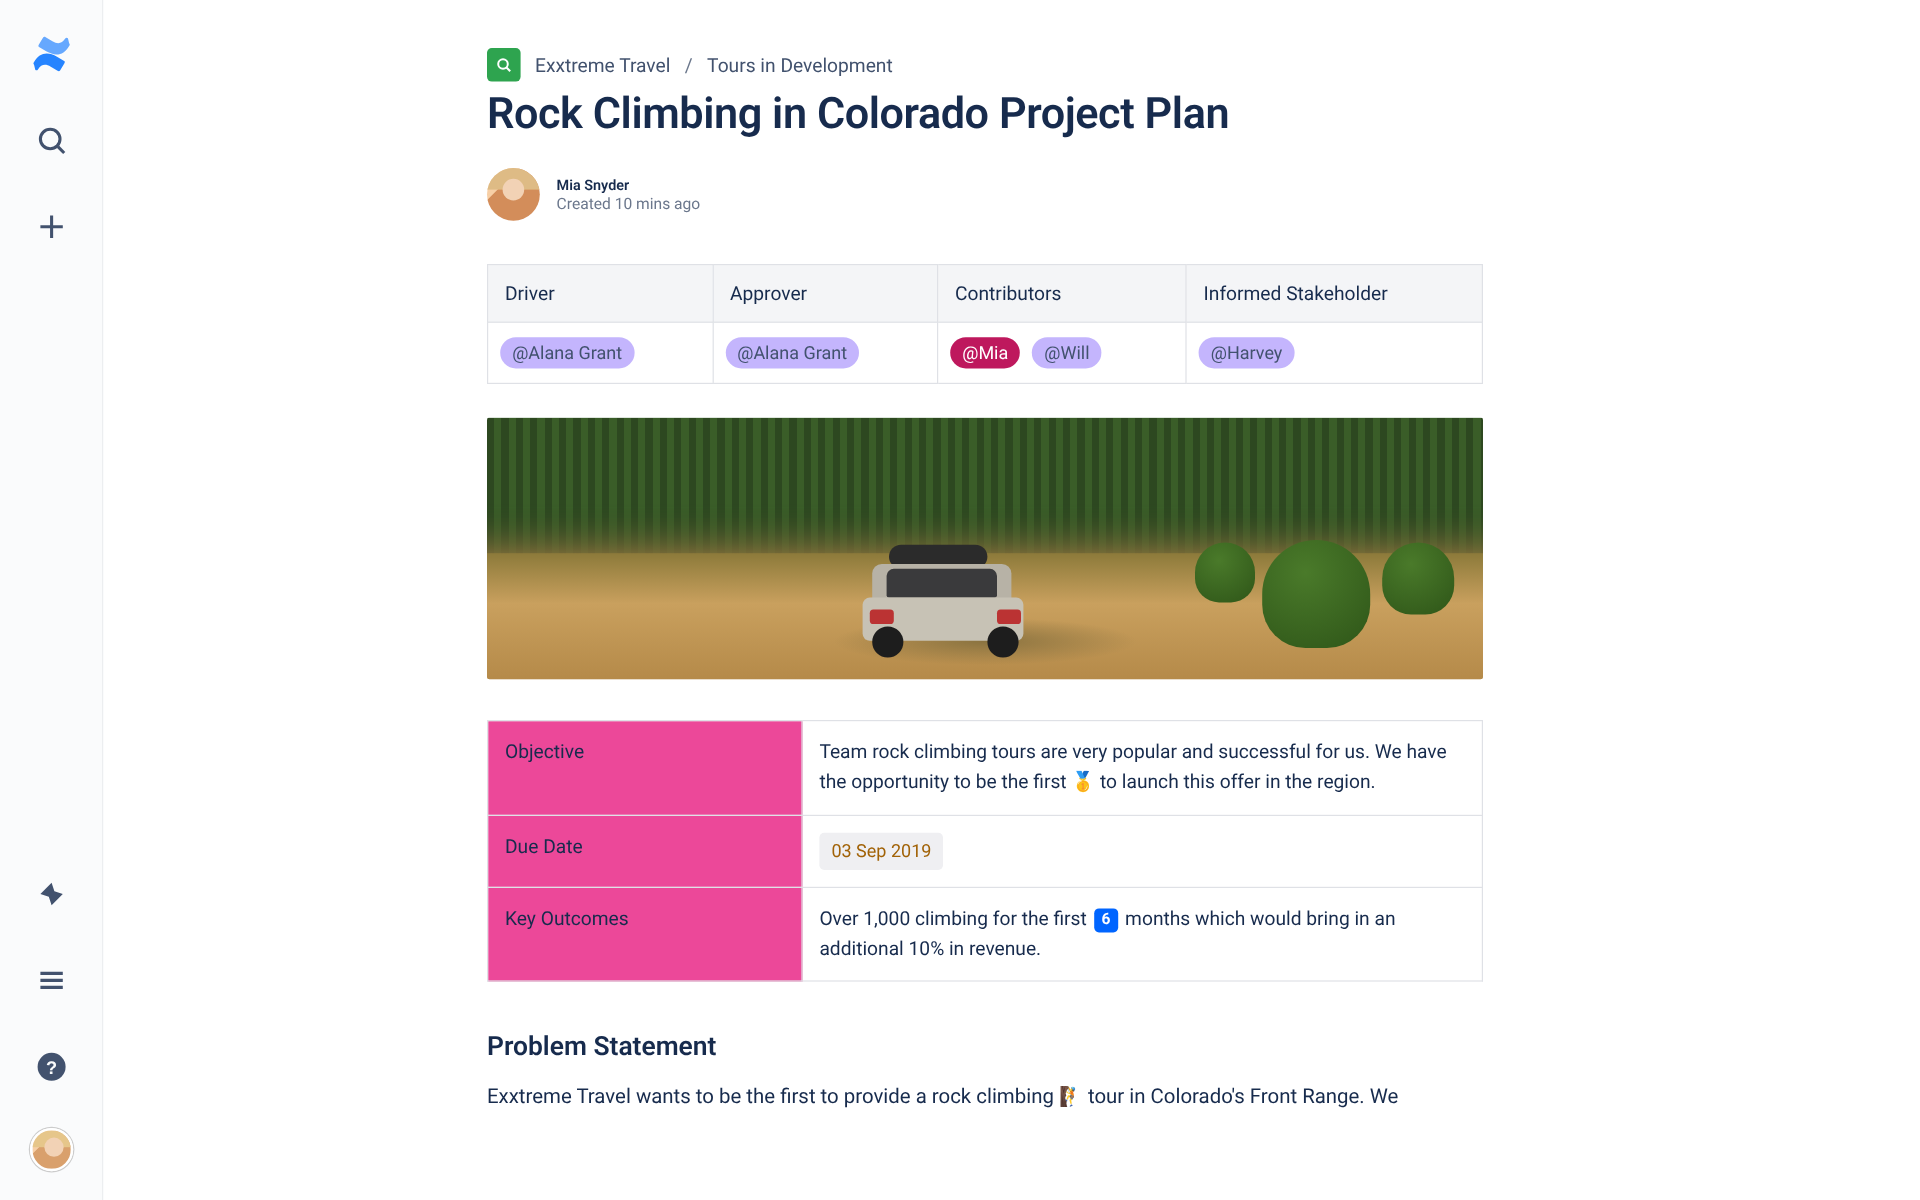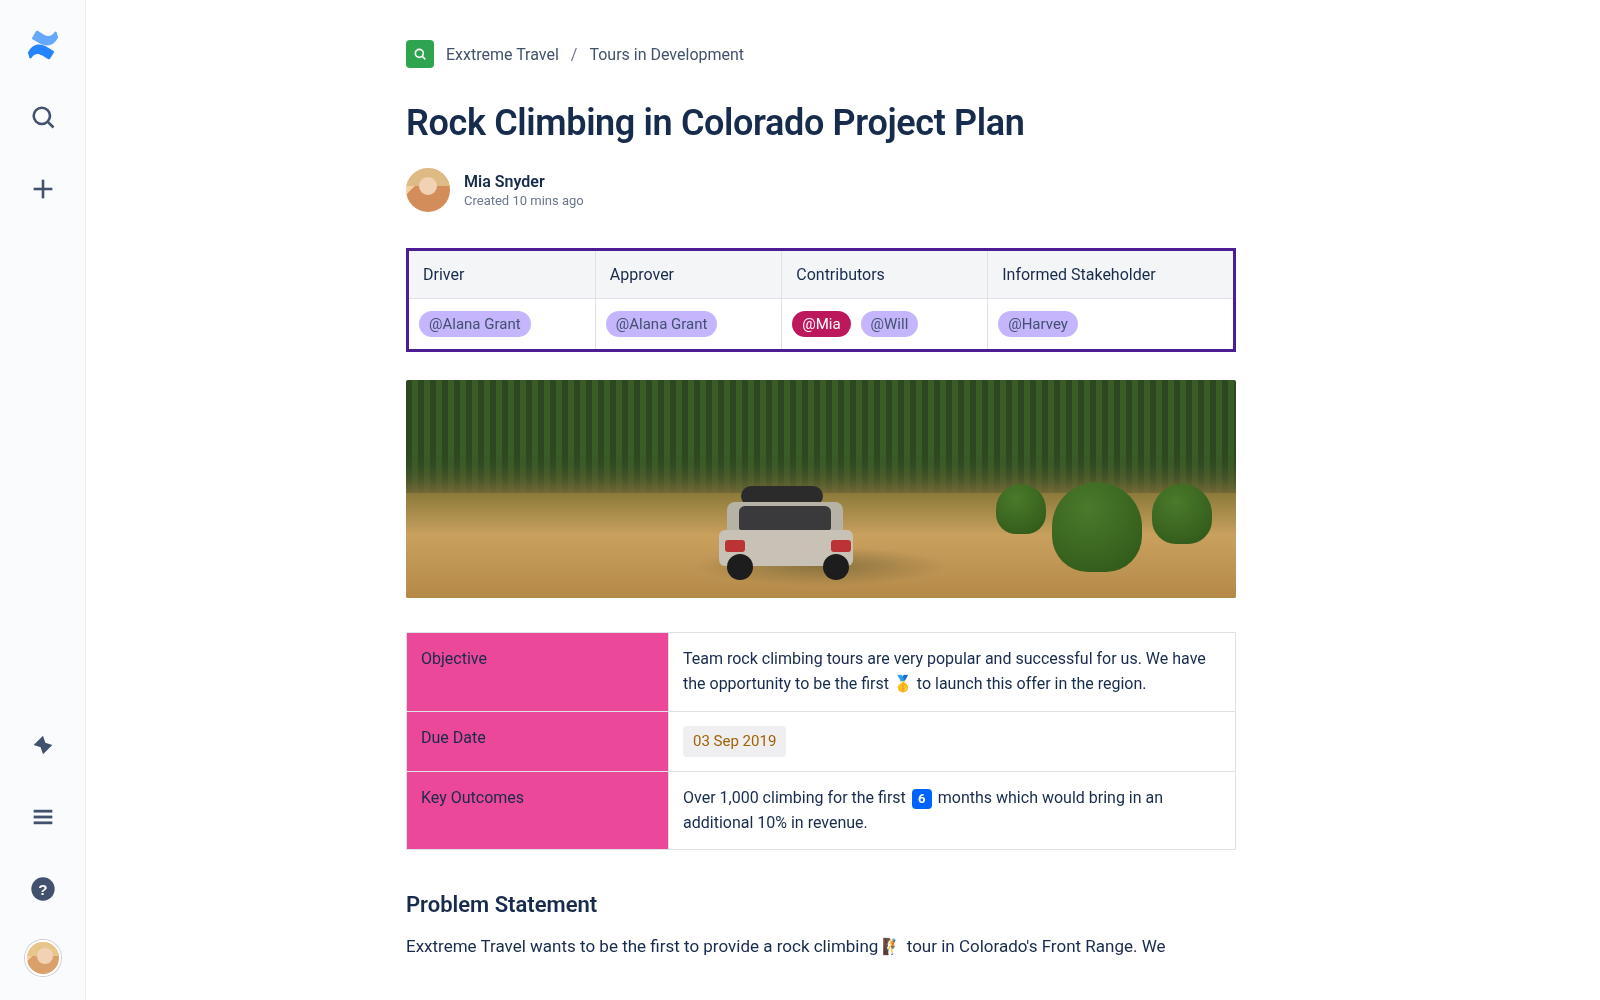--- a/index.html
+++ b/index.html
@@ -14,36 +14,36 @@
   .icon-btn svg { width:28px; height:28px; }
   .logo-icon svg { width:36px; height:36px; }
   .avatar-small { width:36px; height:36px; border-radius:50%; background:linear-gradient(135deg,#f7cfa6 30%,#d9a06c 31%,#d9a06c 100%); position:relative; overflow:hidden; border:2px solid #fff; box-shadow:0 0 0 1px #ccc; }
   .avatar-small::after { content:""; position:absolute; top:6px; left:10px; width:16px; height:16px; background:#f2d2b5; border-radius:50%; }
   .avatar-small::before { content:""; position:absolute; top:0; left:0; right:0; height:14px; background:#e6c68a; }
 
   
   .main { flex:1; overflow:auto; padding:40px 0 80px 320px; }
   .content-inner { max-width:830px; }
 
-  .breadcrumbs { display:flex; align-items:center; gap:12px; margin-bottom:34px; }
+  .breadcrumbs { display:flex; align-items:center; gap:12px; margin-bottom:6px; }
   .space-icon { width:28px; height:28px; border-radius:4px; background:#2EA44F; display:flex; align-items:center; justify-content:center; color:#fff; }
   .bc-link { color:#42526E; font-size:16px; cursor:pointer; }
   .bc-sep { color:#6B778C; }
 
   h1.page-title { font-size:36px; font-weight:600; margin:0 0 24px 0; color:#172B4D; letter-spacing:-0.01em; }
 
   .byline { display:flex; align-items:center; gap:14px; margin-bottom:36px; }
   .avatar-med { width:44px; height:44px; border-radius:50%; background:linear-gradient(135deg,#f7cfa6 30%,#d38d5a 31%); position:relative; overflow:hidden; }
   .avatar-med::after { content:""; position:absolute; top:9px; left:13px; width:18px; height:18px; background:#f2d2b5; border-radius:50%; }
   .avatar-med::before { content:""; position:absolute; top:0; left:0; right:0; height:18px; background:#debb85; }
-  .byline-text .author { font-weight:600; font-size:16px; }
+  .byline-text .author { font-weight:600; font-size:12px; }
   .byline-text .created { color:#6B778C; font-size:13px; margin-top:2px; }
 
   
-  table.people { width:100%; border-collapse:collapse; border:3px solid #4c1d95; margin-bottom:28px; }
+  table.people { width:100%; border-collapse:collapse; border:1px solid #4c1d95; margin-bottom:28px; }
   table.people th { background:#F4F5F7; font-weight:400; font-size:16px; color:#172B4D; text-align:left; padding:14px 14px; border:1px solid #DFE1E6; }
   table.people td { padding:12px 10px; border:1px solid #DFE1E6; vertical-align:top; }
   .mention { display:inline-block; background:#c4b5fd; color:#42526E; padding:4px 10px; border-radius:14px; font-size:15px; margin-right:6px; cursor:pointer; }
   .mention.me { background:#be185d; color:#fff; }
 
   
   .hero { width:100%; height:218px; border-radius:2px; margin-bottom:34px; position:relative; overflow:hidden; background:
     linear-gradient(180deg,#c9d5ca 0%,#adbead 15%,#516f3d 20%,#344e23 36%,#8d733e 55%,#c9a05e 70%,#b58a49 100%);
   }
   .hero .trees { position:absolute; top:0; left:0; right:0; height:55%; background:

